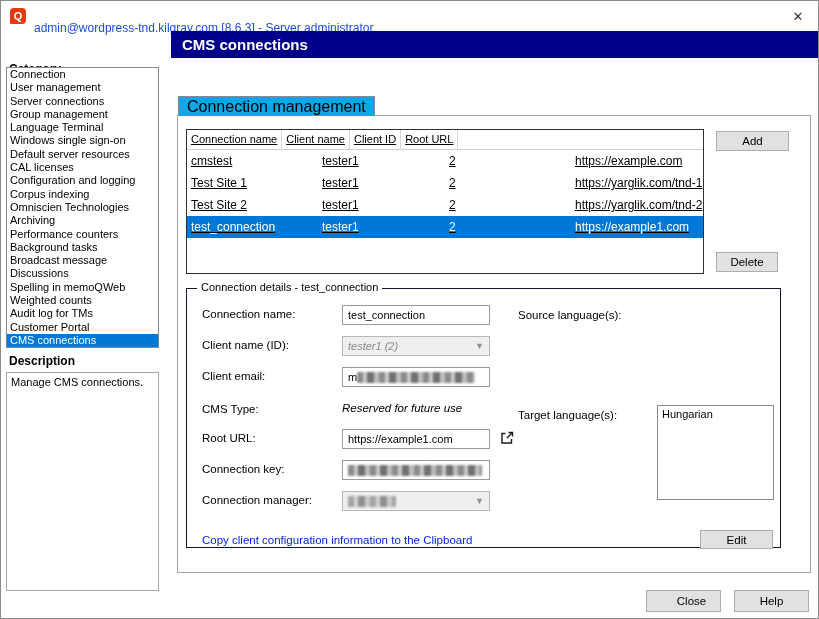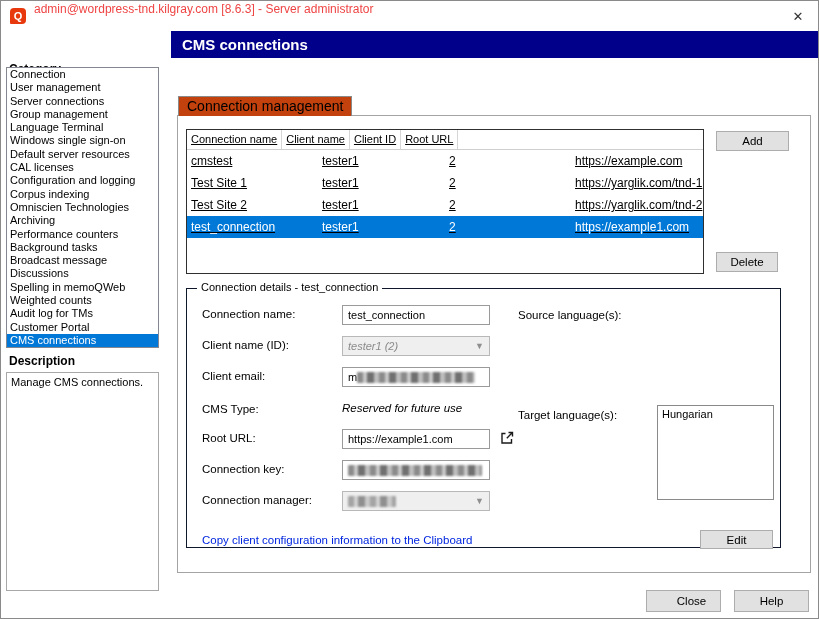--- a/index.html
+++ b/index.html
@@ -10,21 +10,21 @@
     background: #ffffff; border: 1px solid #8a8a8a; overflow: hidden;
     font-size: 12px; color: #000;
   }
   
   .titlebar { position:absolute; left:0; top:0; width:819px; height:30px; background:#fff; }
   .app-icon {
     position:absolute; left:9px; top:7px; width:16px; height:16px;
     background:#e8380d; color:#fff; border-radius:4px 4px 4px 1px;
     font-size:11px; font-weight:bold; text-align:center; line-height:16px;
   }
-  .win-title { position:absolute; left:33px; top:1px; font-size:12px; color:#ef4444; white-space:nowrap; }
+  .win-title { position:absolute; left:33px; top:20px; font-size:12px; color:#1d4ed8; white-space:nowrap; }
   .win-close { position:absolute; right:12px; top:6px; width:20px; height:20px; text-align:center;
     line-height:20px; font-size:13px; color:#333; cursor:pointer; }
   
   .cat-label, .desc-label { position:absolute; left:8px; font-weight:bold; font-size:12px; }
   .cat-label { top:61px; }
   .listbox {
     position:absolute; left:5px; top:66px; width:153px; height:281px;
     background:#fff; border:1px solid #828790; overflow:hidden;
   }
   .listbox .li {
@@ -39,22 +39,22 @@
   }
   
   .headerbar {
     position:absolute; left:170px; top:30px; width:649px; height:27px;
     background:#00008b; color:#fff; font-weight:bold; font-size:15px;
     line-height:27px; padding-left:11px;
   }
   
   .tab {
     position:absolute; left:177px; top:95px; height:20px; padding:0 8px;
-    background:#c2410c; border:1px solid #8a8a8a; border-bottom:none;
-    font-size:14px; line-height:19px; z-index:2; cursor:default;
+    background:#0ea5e9; border:1px solid #8a8a8a; border-bottom:none;
+    font-size:16px; line-height:19px; z-index:2; cursor:default;
   }
   .tabpage {
     position:absolute; left:176px; top:114px; width:634px; height:458px;
     background:#fff; border:1px solid #a4a4a4;
   }
   
   .cms-table {
     position:absolute; left:185px; top:128px; width:518px; height:145px;
     background:#fff; border:1px solid #2f2f2f; z-index:3; overflow:hidden;text-decoration:underline;
   }

